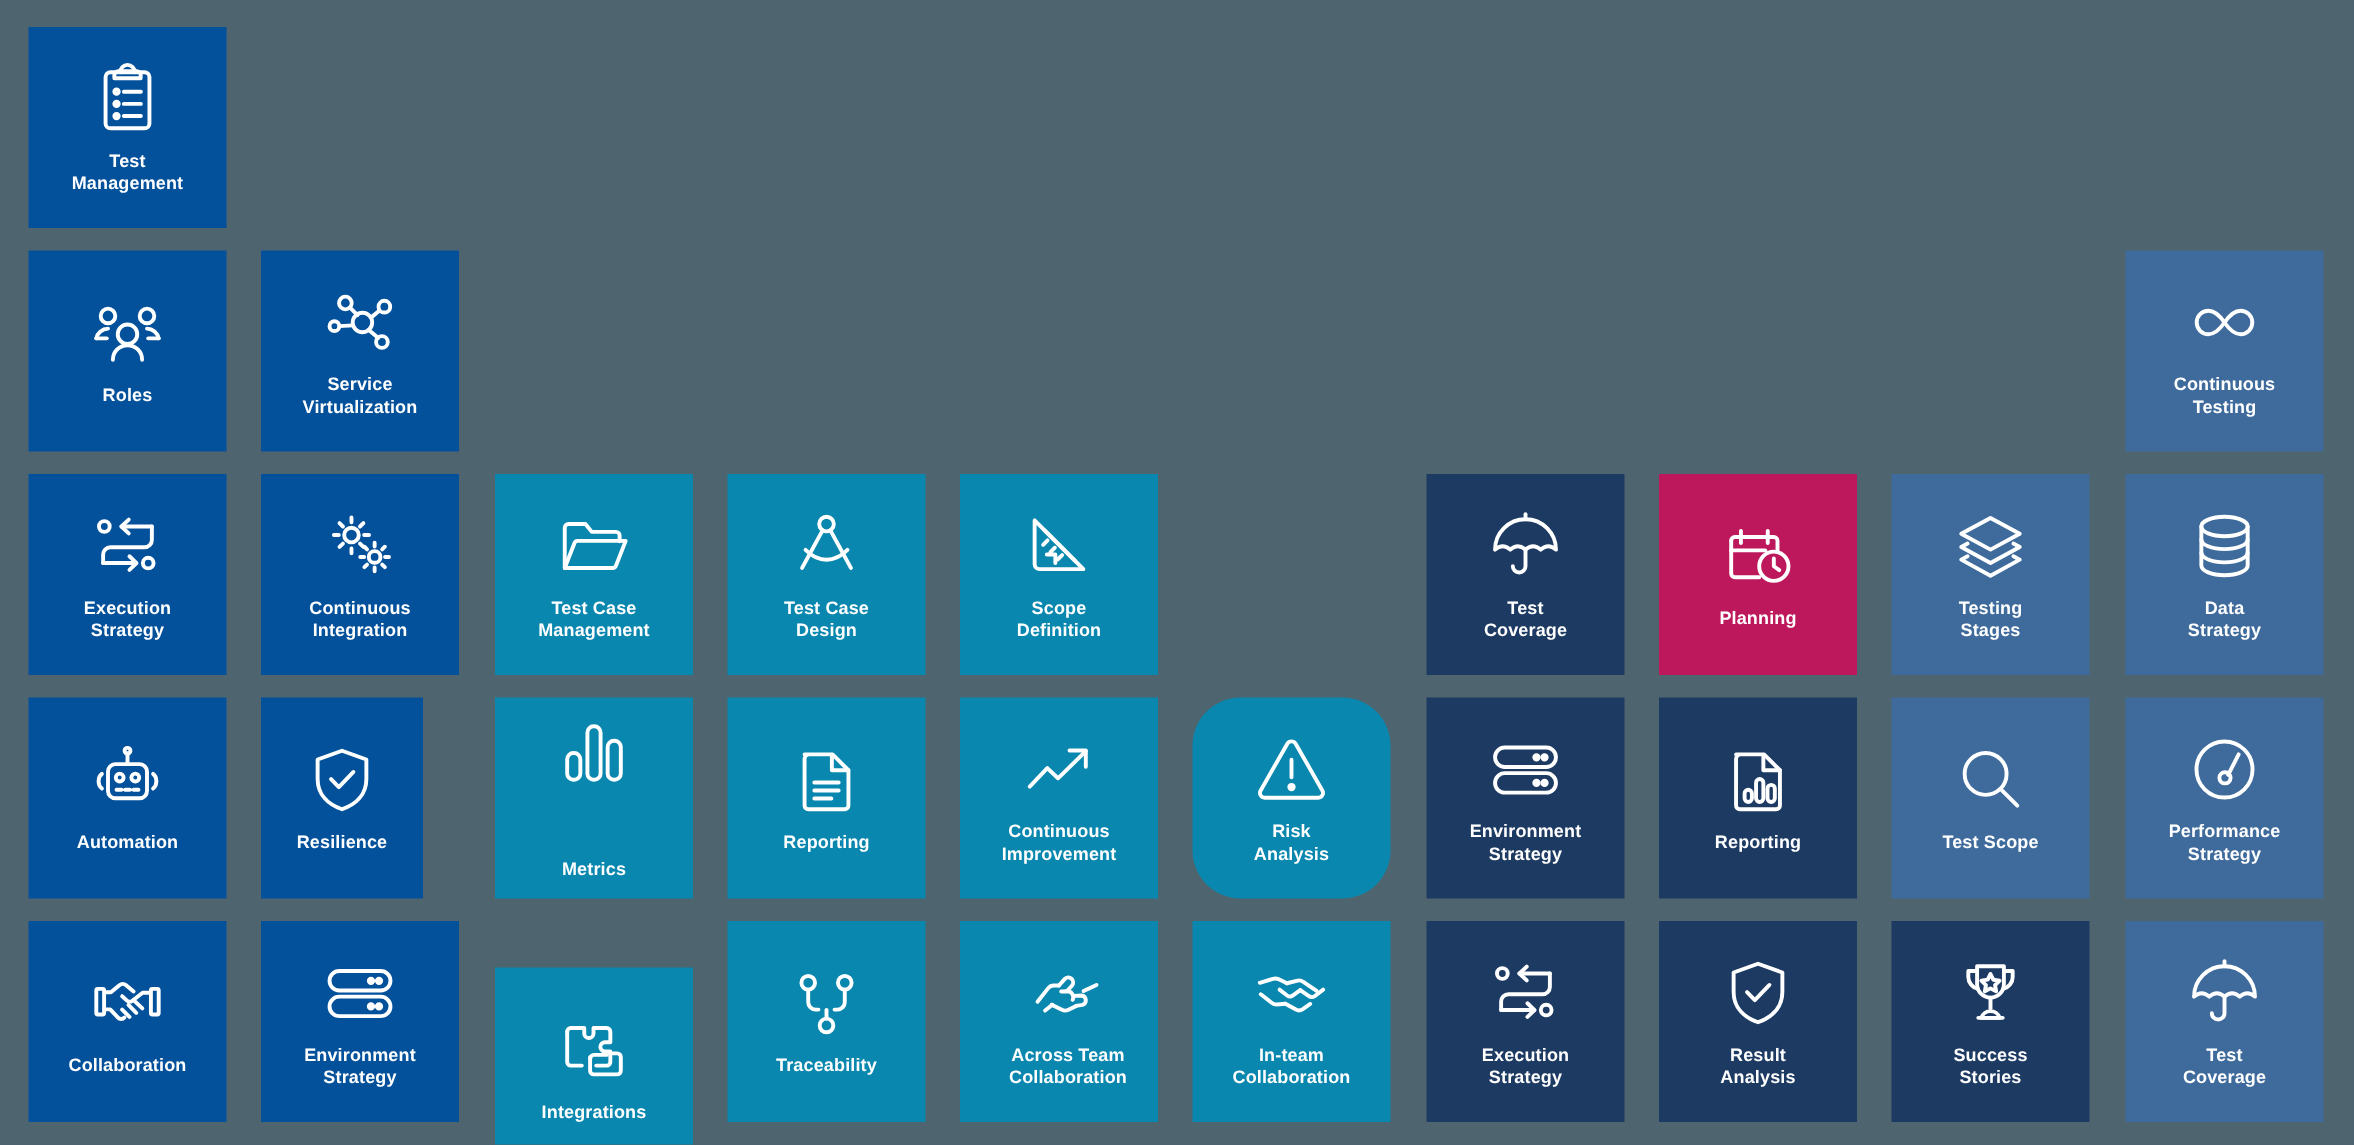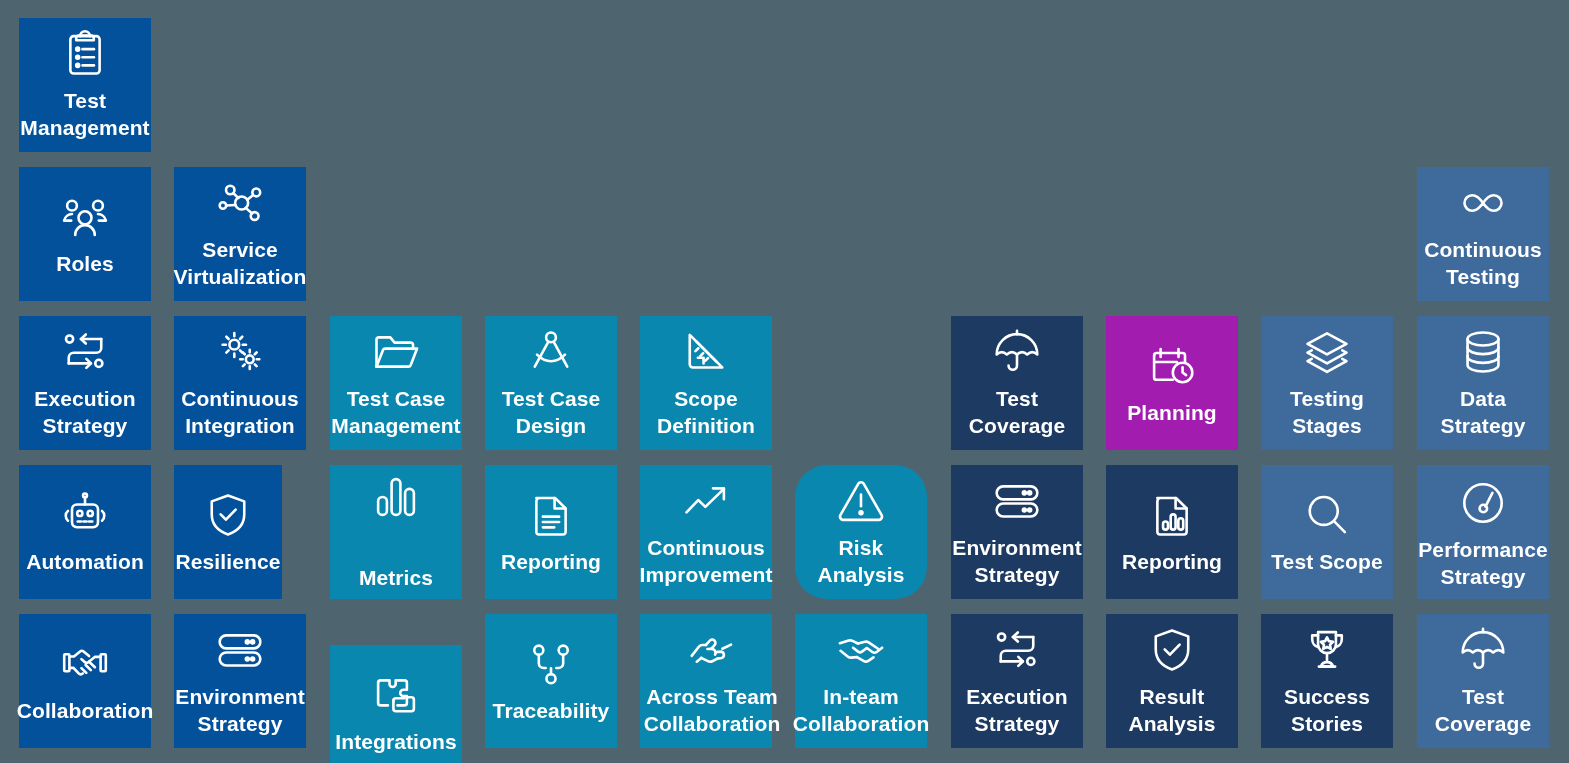--- a/index.html
+++ b/index.html
@@ -37,21 +37,21 @@
     width: 56px;
     height: 56px;
     margin-bottom: 6px;
   }
   .tile .tile-icon svg {
     width: 52px;
     height: 52px;
     display: block;
   }
   .tile .tile-label {
-    font-size: 21px;
+    font-size: 12px;
     line-height: 1.28;
     font-weight: bold;
     text-align: center;
     letter-spacing: 0.1px;
     white-space: pre-line;
   }
   
   .c-primary  { background: #04519b; }
   .c-teal     { background: #0987ae; }
   .c-navy     { background: #1d3a62; }
@@ -204,21 +204,21 @@
           <g fill="none" stroke="#ffffff" stroke-width="1.6" stroke-linecap="round" stroke-linejoin="round">
       <path d="M3.5 17.5a12.5 12.5 0 0 1 25 0c-2.1-1.9-4.2-1.9-6.25 0-2.08-1.9-4.17-1.9-6.25 0-2.08-1.9-4.17-1.9-6.25 0-2.05-1.9-4.15-1.9-6.25 0z"></path>
       <path d="M16 5V3"></path>
       <path d="M16 17.5v6.8a2.6 2.6 0 0 1-5.2 0"></path>
     </g>
         </svg>
       </div>
       <div class="tile-label">Test
 Coverage</div>
     </div>
-    <div class="tile c-navy" style="left: 1106px; top: 316px; width: 132px; height: 134px; background: #a21caf;">
+    <div class="tile c-navy" style="left: 1106px; top: 316px; width: 132px; height: 134px; background: #be185d;">
       <div class="tile-icon">
         <svg viewBox="0 0 32 32">
           <g fill="none" stroke="#ffffff" stroke-width="1.6" stroke-linecap="round" stroke-linejoin="round">
       <path d="M5 9.5A1.5 1.5 0 0 1 6.5 8h16A1.5 1.5 0 0 1 24 9.5v4"></path>
       <path d="M5 9.5V23a1.5 1.5 0 0 0 1.5 1.5h10"></path>
       <path d="M9 5.5v5M20 5.5v5"></path>
       <path d="M5 13.5h14"></path>
       <circle cx="22.5" cy="20" r="6"></circle>
       <path d="M22.5 16.8V20l2.2 1.6"></path>
     </g>
@@ -364,21 +364,21 @@
       <div class="tile-icon">
         <svg viewBox="0 0 32 32">
           <g fill="none" stroke="#ffffff" stroke-width="1.6" stroke-linecap="round" stroke-linejoin="round">
       <circle cx="14" cy="13.5" r="8.6"></circle>
       <path d="M20.3 19.8L27 26.5"></path>
     </g>
         </svg>
       </div>
       <div class="tile-label">Test Scope</div>
     </div>
-    <div class="tile c-medium" style="left: 1417px; top: 465px; width: 132px; height: 134px; background: rgb(63, 107, 156); justify-content: flex-end;">
+    <div class="tile c-medium" style="left: 1417px; top: 465px; width: 132px; height: 134px; background: rgb(63, 107, 156);">
       <div class="tile-icon">
         <svg viewBox="0 0 32 32">
           <g fill="none" stroke="#ffffff" stroke-width="1.6" stroke-linecap="round" stroke-linejoin="round">
       <circle cx="16" cy="16" r="11.5"></circle>
       <path d="M21.8 9.8l-4.3 8.4"></path>
       <circle cx="16.2" cy="19.4" r="2.3"></circle>
     </g>
         </svg>
       </div>
       <div class="tile-label">Performance

